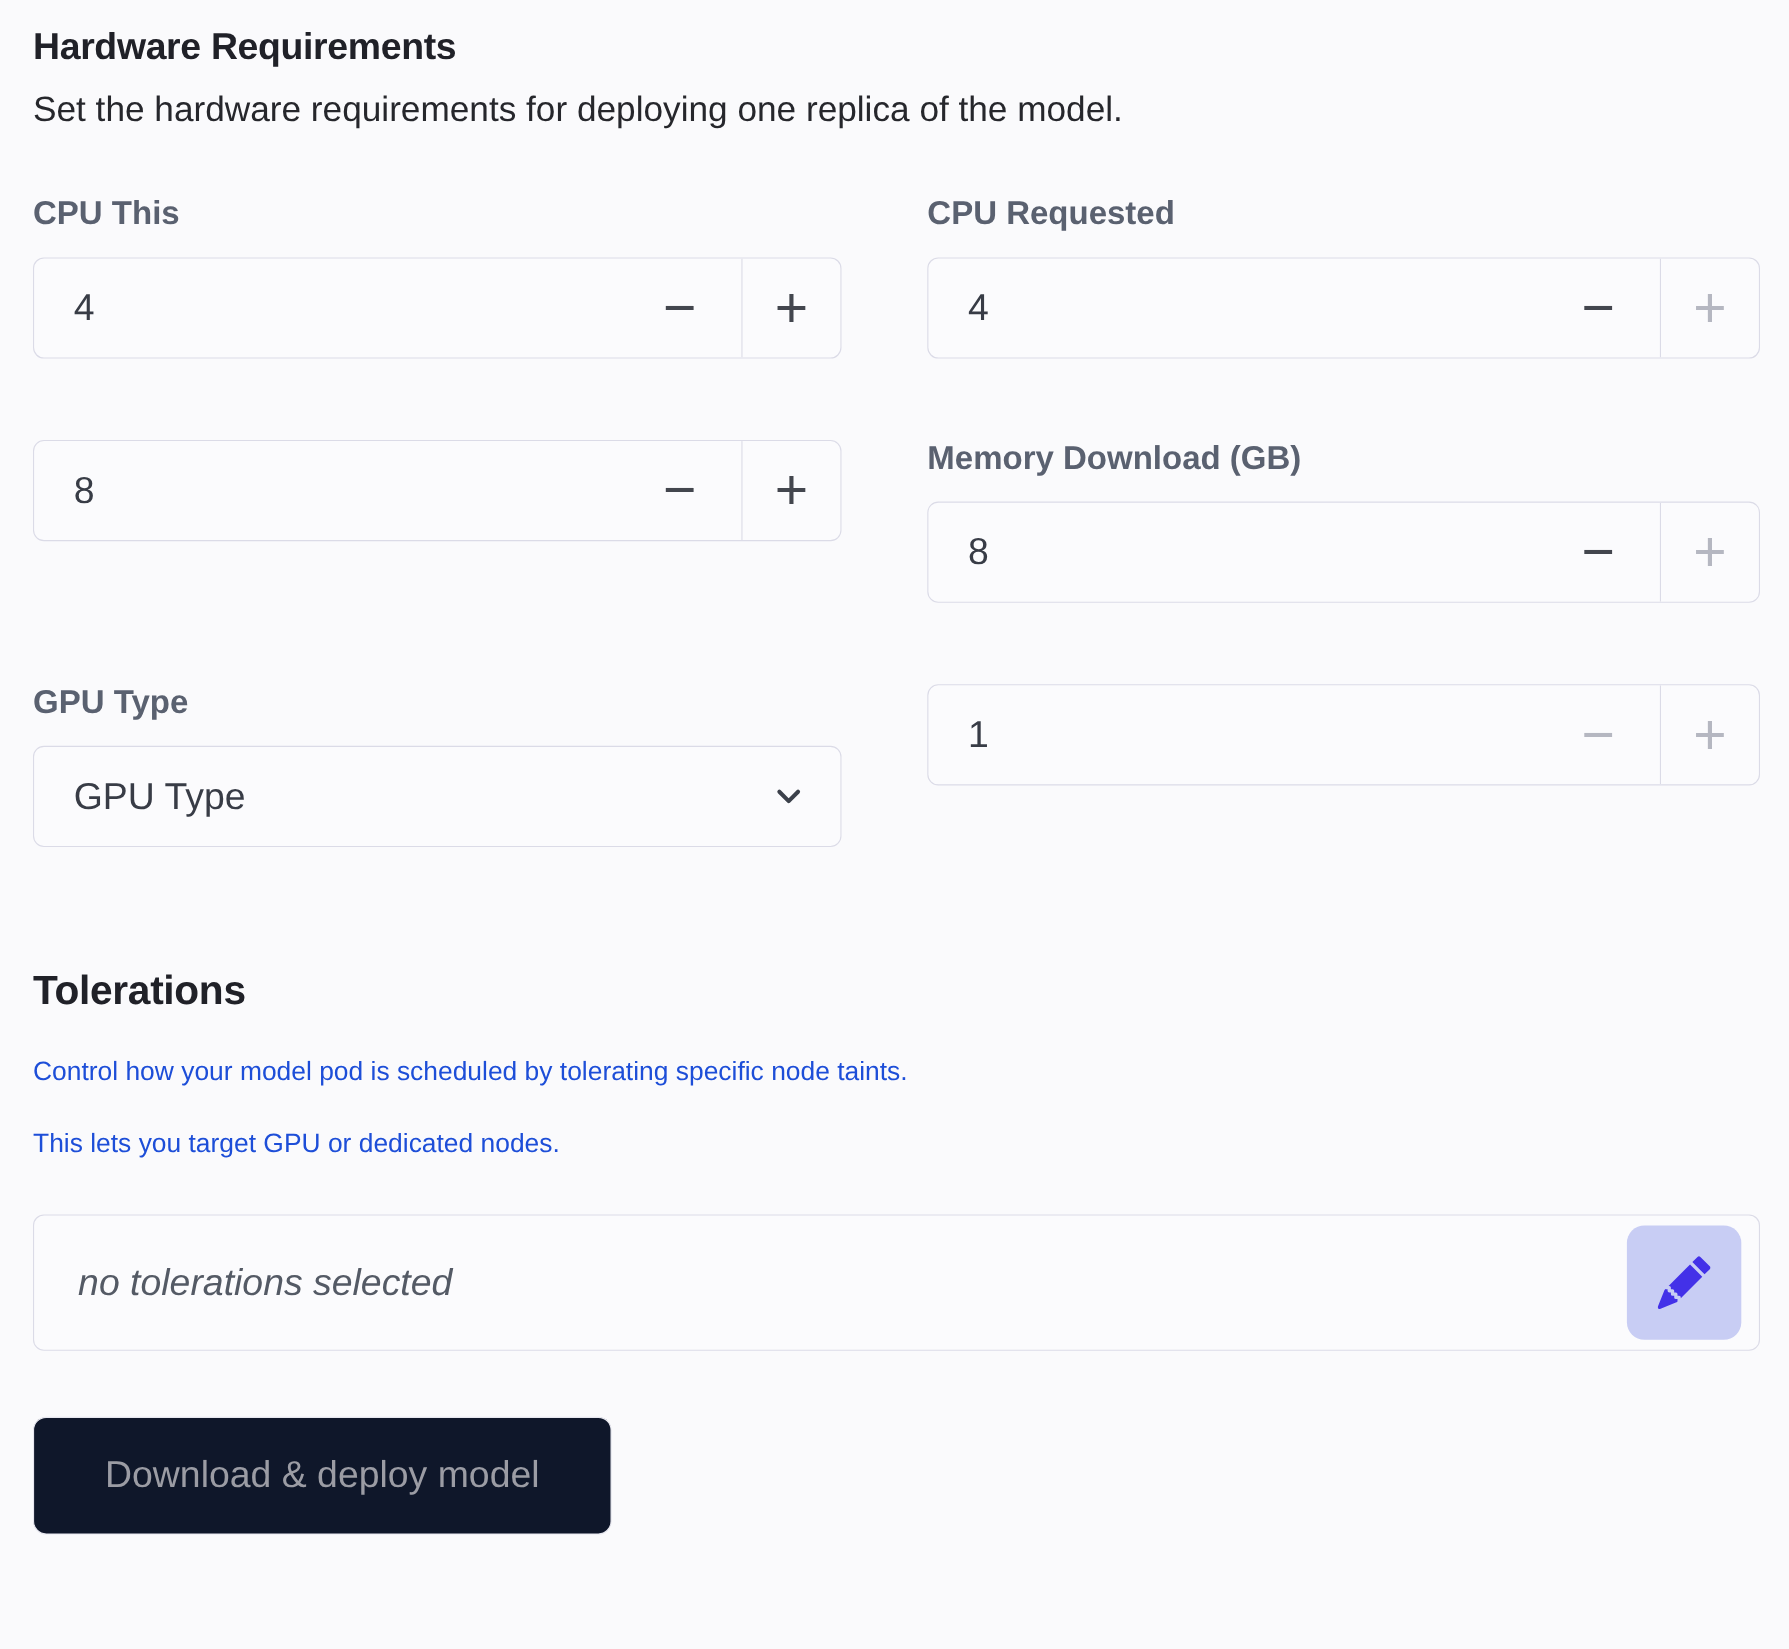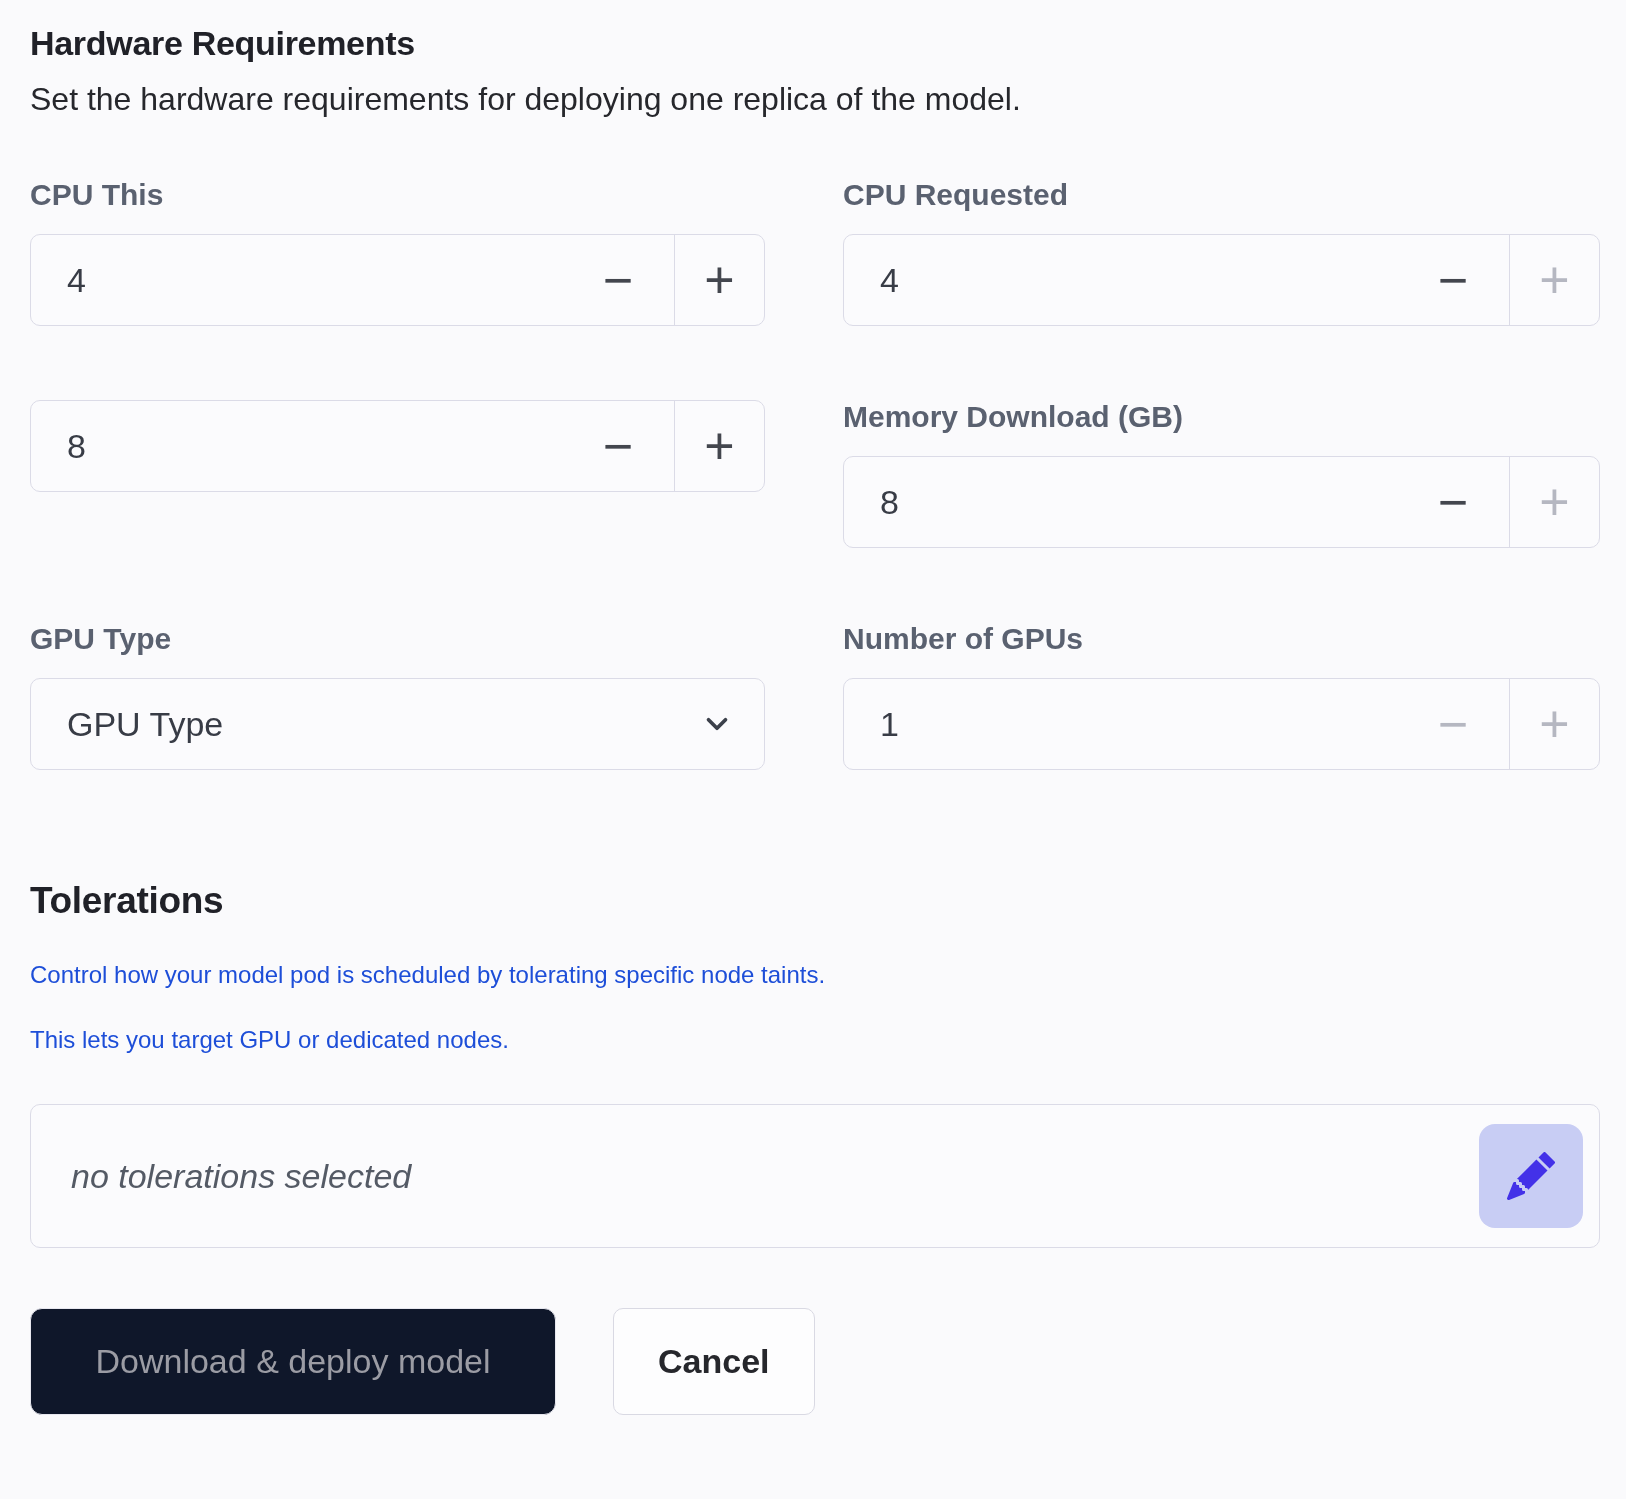--- a/index.html
+++ b/index.html
@@ -95,21 +95,21 @@
     margin-bottom: 20px;
     letter-spacing: -0.3px;
   }
   .section-desc {
     font-size: 24px;
     line-height: 65px;
     color: #1d4ed8;
   }
   .tolerations-box {
     margin-top: 32px;
-    height: 144px;
+    height: 124px;
     border: 1px solid #dbdbe7;
     border-radius: 10px;
     background: #fbfbfd;
     display: flex;
     align-items: center;
     justify-content: space-between;
     padding: 0 16px 0 40px;
   }
   .empty-text {
     font-style: italic;
@@ -222,21 +222,20 @@
     <span class="field-label">GPU Type</span>
     <div class="control select-control">
       <span class="select-value">GPU Type</span>
       <svg width="34" height="34" viewBox="0 0 24 24" fill="none" stroke="#3c414b" stroke-width="2.6" stroke-linecap="round" stroke-linejoin="round">
           <path d="M6 9l6 6 6-6"></path>
         </svg>
     </div>
   </div>
 
   <div class="field">
-    <span class="field-label">Number of GPUs</span>
     <div class="control">
       <div class="stepper-value">1</div>
       <button class="stepper-btn minus disabled">
           <span>−</span>
         </button>
       <button class="stepper-btn plus disabled">
           <span>+</span>
         </button>
     </div>
   </div>
@@ -251,14 +250,13 @@
   <span class="empty-text">no tolerations selected</span>
   <button class="edit-btn">
     <svg width="48" height="48" viewBox="0 0 16 16" fill="#4331e8">
         <path d="M12.854.146a.5.5 0 0 0-.707 0L10.5 1.793 14.207 5.5l1.647-1.646a.5.5 0 0 0 0-.708l-3-3zm.646 6.061L9.793 2.5 3.293 9H3.5a.5.5 0 0 1 .5.5v.5h.5a.5.5 0 0 1 .5.5v.5h.5a.5.5 0 0 1 .5.5v.5h.5a.5.5 0 0 1 .5.5v.207l6.5-6.5zm-7.468 7.468A.5.5 0 0 1 6 13.5V13h-.5a.5.5 0 0 1-.5-.5V12h-.5a.5.5 0 0 1-.5-.5V11h-.5a.5.5 0 0 1-.5-.5V10h-.5a.499.499 0 0 1-.175-.032l-.179.178a.5.5 0 0 0-.11.168l-2 5a.5.5 0 0 0 .65.65l5-2a.5.5 0 0 0 .168-.11l.178-.178z"></path>
       </svg>
   </button>
 </div>
 
 <div class="actions">
   <button class="deploy-btn" aria-disabled="true">Download &amp; deploy model</button>
-  <button class="cancel-btn">Cancel</button>
 </div>
 
 </body></html>

